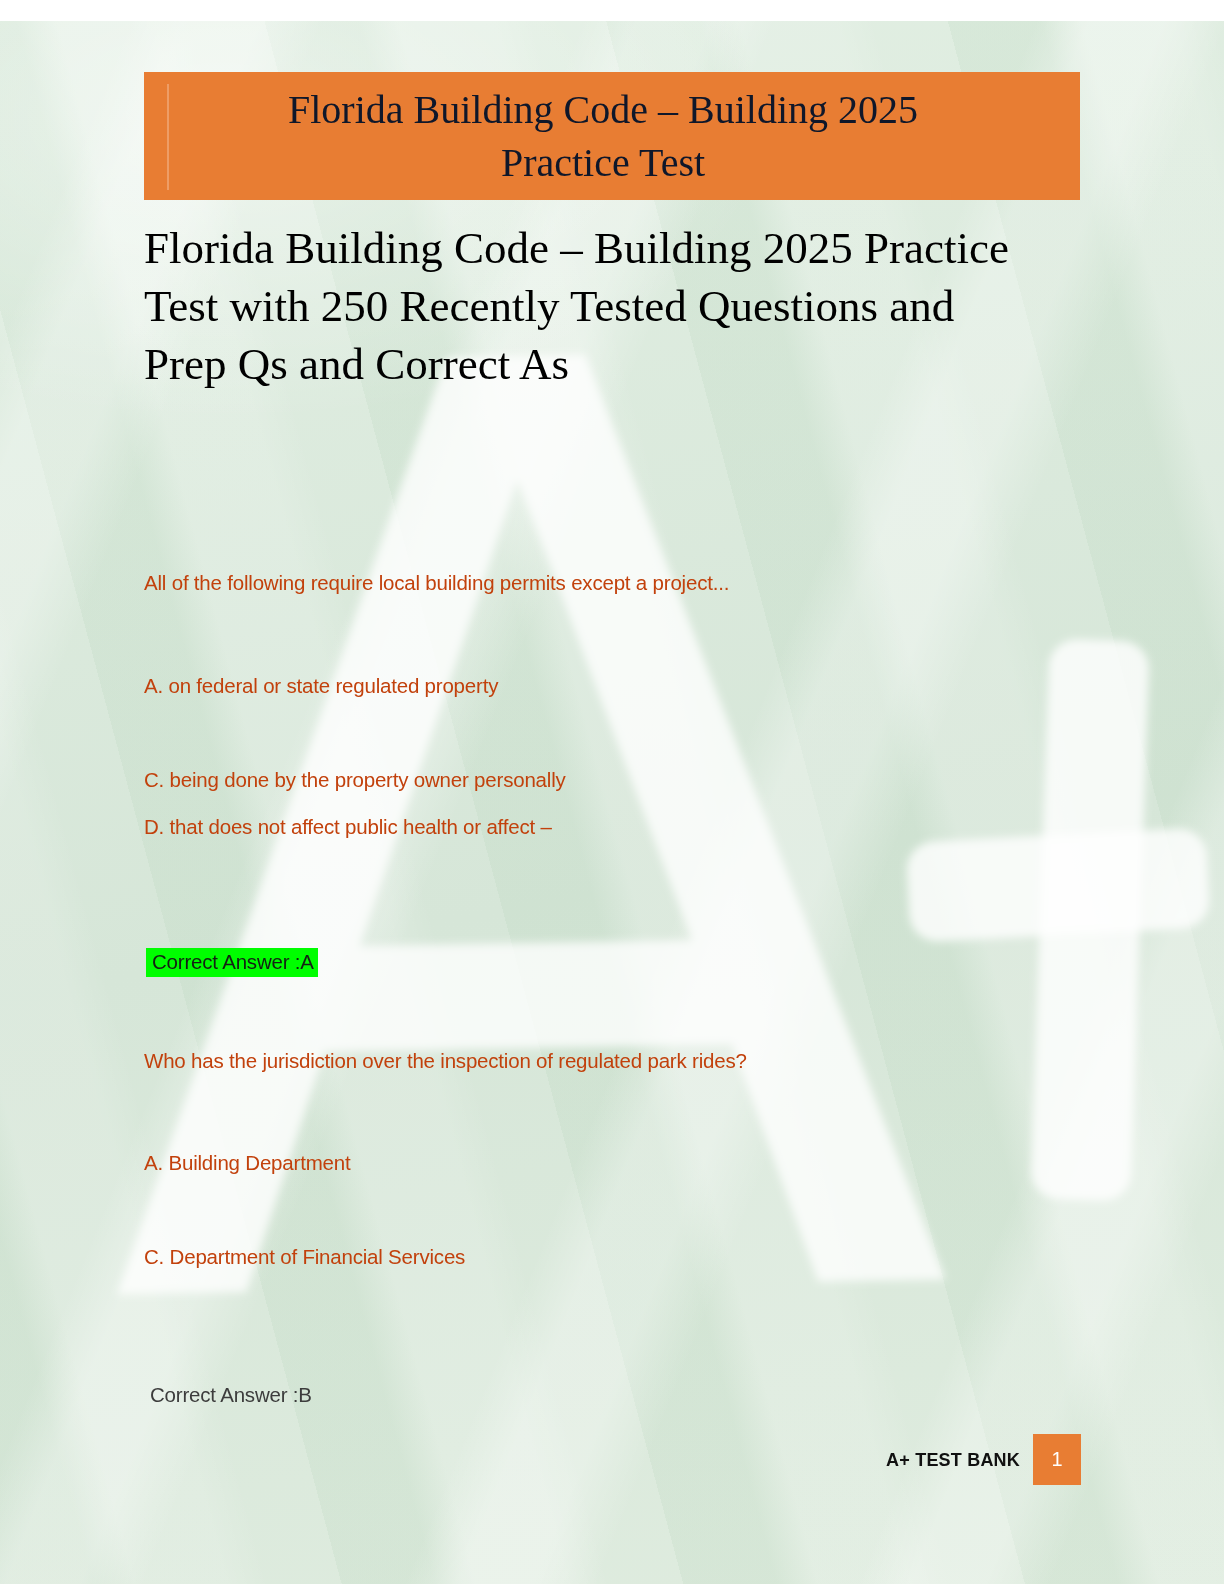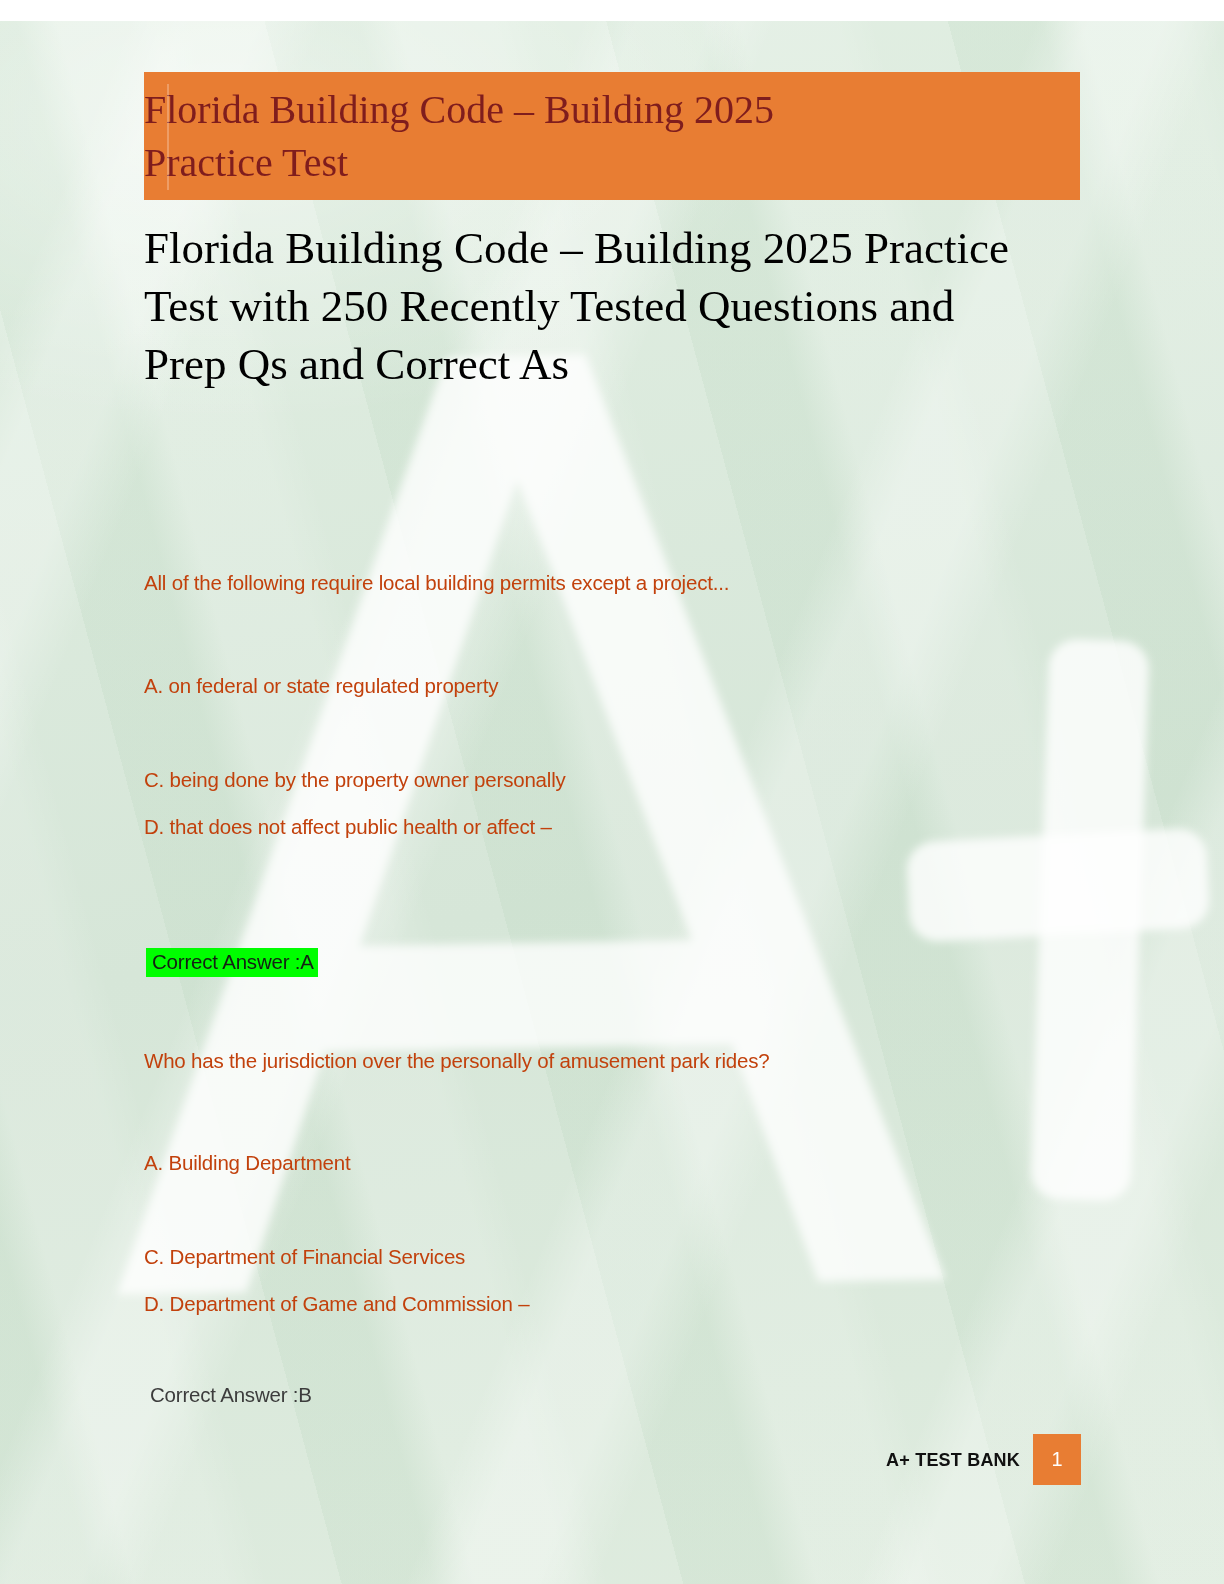--- a/index.html
+++ b/index.html
@@ -56,26 +56,26 @@
 
   
   .banner {
     position: absolute;
     left: 144px;
     top: 72px;
     width: 936px;
     height: 128px;
     box-sizing: border-box;
     background: var(--accent-orange, #E87D33);
-    text-align: left;
+    text-align: center;
     padding: 11px 18px 0 0;
     font-family: "Liberation Serif", "DejaVu Serif", serif;
     font-size: 40px;
     line-height: 53px;
-    color: #7f1d1d;
+    color: #0f172a;
   }
   .banner::before {
     content: "";
     position: absolute;
     left: 23px;
     top: 12px;
     bottom: 10px;
     width: 2px;
     background: rgba(255,255,255,0.25);
   }
@@ -162,24 +162,23 @@
     <div>Test with 250 Recently Tested Questions and</div>
     <div>Prep Qs and Correct As</div>
   </div>
 
   <div class="body-text" style="top:570px">All of the following require local building permits except a project...</div>
   <div class="body-text" style="top:673px">A. on federal or state regulated property</div>
   <div class="body-text" style="top:767px">C. being done by the property owner personally</div>
   <div class="body-text" style="top:814px">D. that does not affect public health or affect –</div>
   <div class="answer-highlight" style="top:948px">Correct Answer :A</div>
 
-  <div class="body-text" style="top:1048px">Who has the jurisdiction over the personally of amusement park rides?</div>
+  <div class="body-text" style="top:1048px">Who has the jurisdiction over the inspection of regulated park rides?</div>
   <div class="body-text" style="top:1150px">A. Building Department</div>
   <div class="body-text" style="top:1244px">C. Department of Financial Services</div>
-  <div class="body-text" style="top:1291px">D. Department of Game and Commission –</div>
   <div class="answer-plain" style="top:1383px">Correct Answer :B</div>
 
   <div class="footer-brand">A+ TEST BANK</div>
   <div class="page-number-box">
     <span>1</span>
   </div>
 
 </div>
 
 </body></html>

